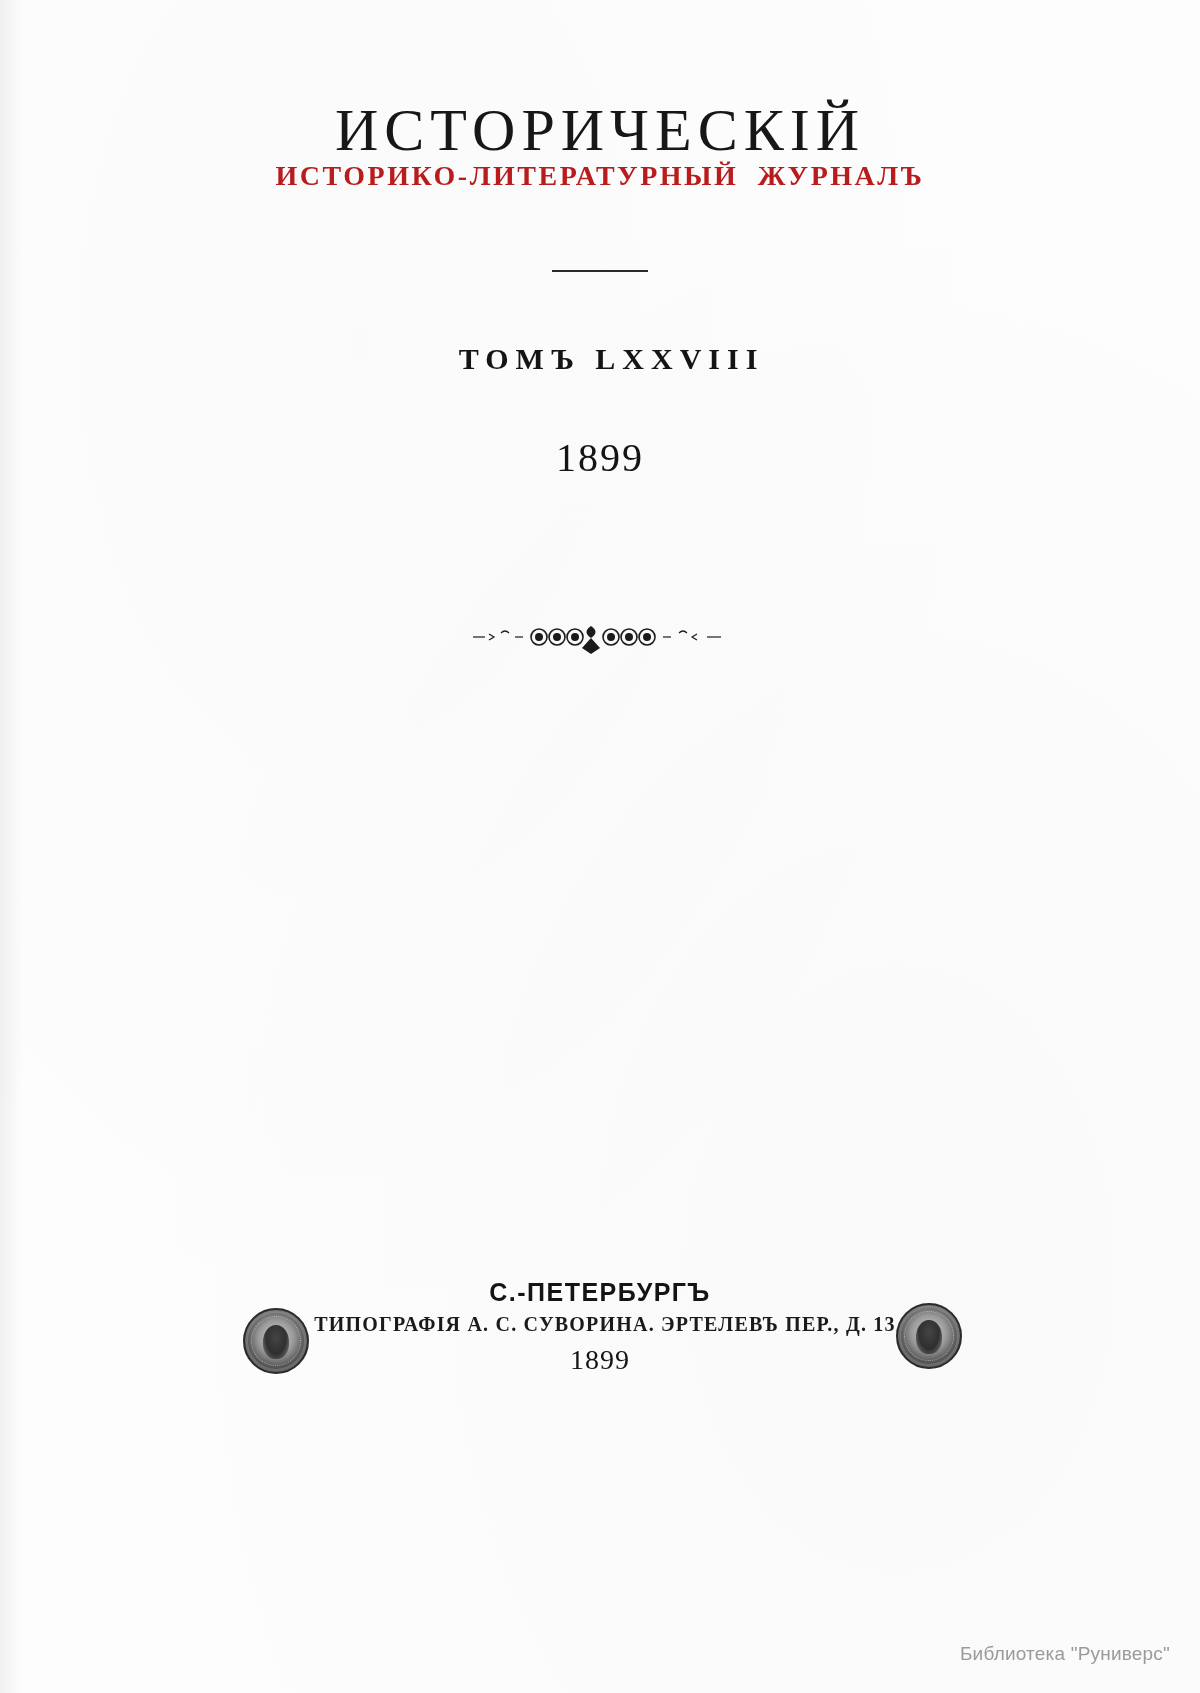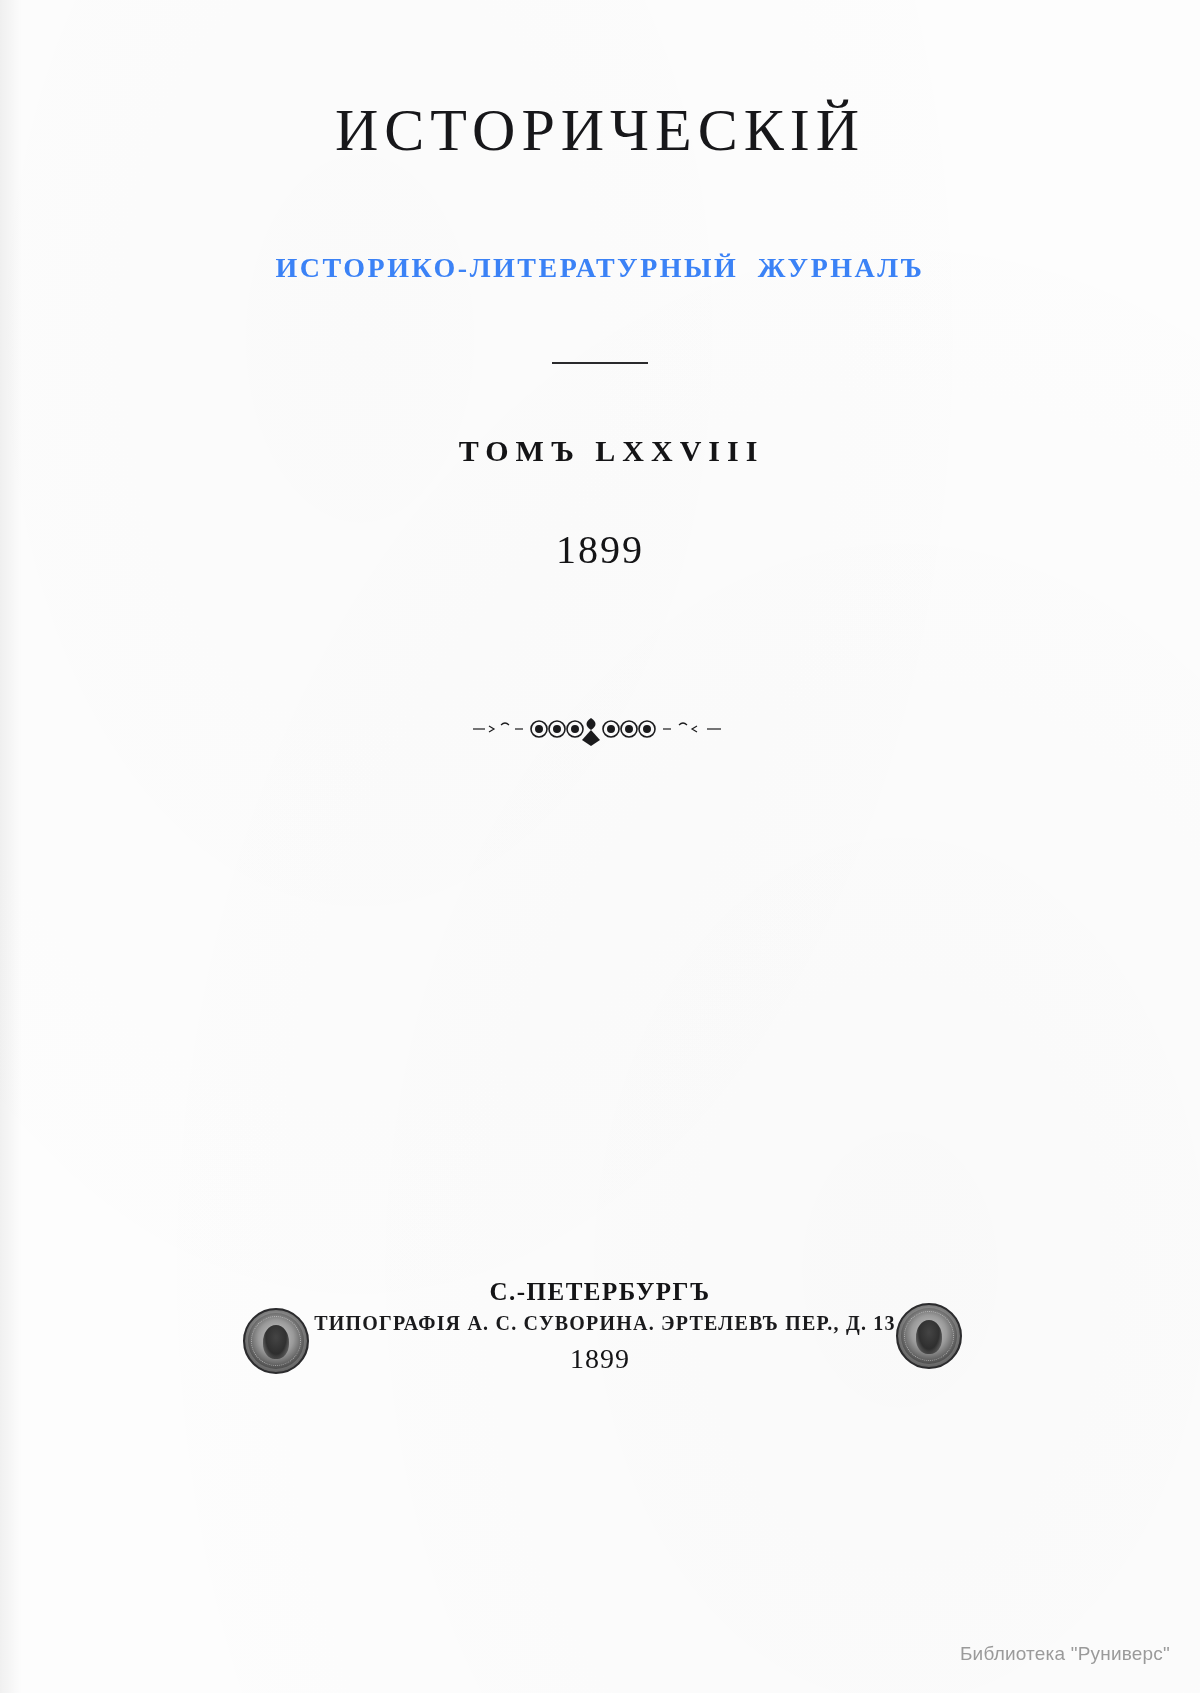--- a/index.html
+++ b/index.html
@@ -58,26 +58,25 @@
     margin-top: 62px;
     font-family: "Liberation Serif", serif;
     font-size: 104px;
     font-weight: 700;
     letter-spacing: 10px;
     color: #0c0c0e;
     line-height: 1;
   }
 
   .subtitle {
-    margin-top: 92px;
     font-family: "Liberation Serif", serif;
     font-size: 28px;
     font-weight: 700;
     letter-spacing: 2.5px;
-    color: #3b82f6;
+    color: #b91c1c;
     word-spacing: 10px;
   }
 
   .rule {
     width: 96px;
     height: 0;
     border-top: 2px solid #2a2a2c;
     margin: 78px auto 0 auto;
   }
 
@@ -109,21 +108,21 @@
 
   .imprint {
     position: absolute;
     left: 0;
     right: 0;
     top: 1278px;
     text-align: center;
   }
 
   .imprint-city {
-    font-family: Liberation Serif, serif;
+    font-family: Liberation Sans, sans-serif;
     font-size: 25px;
     font-weight: 700;
     letter-spacing: 1.5px;
     color: #141416;
   }
 
   .imprint-printer {
     margin-top: 6px;
     font-family: "Liberation Serif", serif;
     font-size: 20px;

